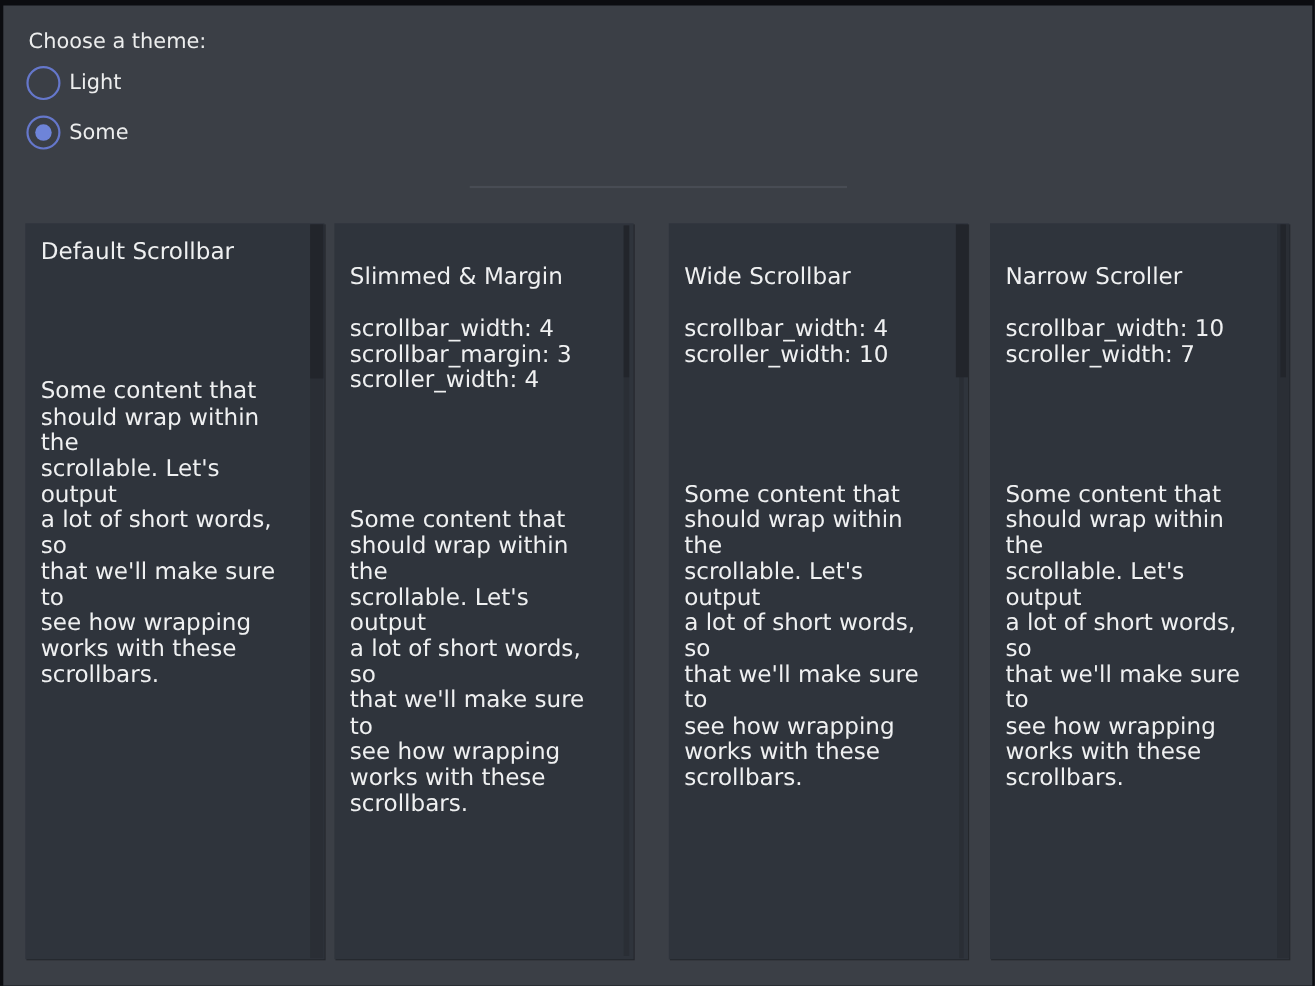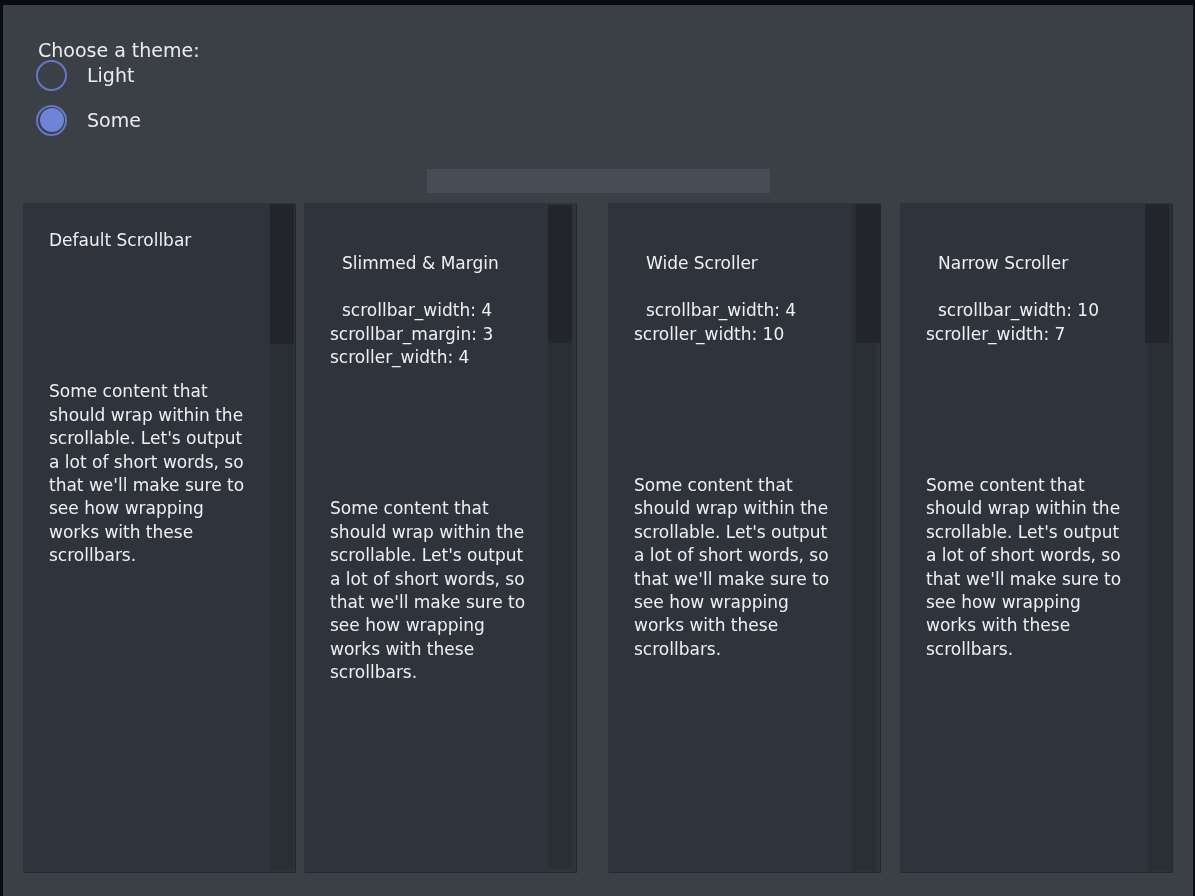--- a/index.html
+++ b/index.html
@@ -1,15 +1,15 @@
 <!DOCTYPE html>
 <html><head>
 <meta charset="utf-8">
 <style>
-  * { margin: 0; padding: 12px; box-sizing: border-box; }
+  * { margin: 0; padding: 0; box-sizing: border-box; }
   html, body {
     width: 1195px; height: 896px;
     background: #0b0c10;
     font-family: "DejaVu Sans", "Liberation Sans", sans-serif;
     overflow: hidden;
   }
   .page {
     position: absolute;
     top: 5px; left: 3px; right: 2px; bottom: 0;
     background: #3b3f46;
@@ -57,21 +57,21 @@
     box-shadow: 1px 1px 0 rgba(18, 20, 24, 0.55);
     padding: 14px 30px 14px 14px;
     overflow: hidden;
   }
   .panel.p1 { left: 20px;  }
   .panel.p2 { left: 301px; }
   .panel.p3 { left: 605px; }
   .panel.p4 { left: 897px; }
 
   .panel-header, .panel-content {
-    font-size: 17px; line-height: 23.4px;
+    font-size: 21px; line-height: 23.4px;
     white-space: pre-line;
     color: #eff0f1;
   }
   .panel-content { margin-top: 104px; }
 
   
   .sb-track {
     position: absolute;
     background: #2a2e35;
   }
@@ -143,21 +143,21 @@
 that we'll make sure to
 see how wrapping
 works with these
 scrollbars.</div>
     <div class="sb-track"></div>
     <div class="sb-thumb"></div>
   </div>
 
   <div class="panel p3">
     <div class="panel-header">
-      <span>Wide Scroller</span><br>
+      <span>Wide Scrollbar</span><br>
       <span>scrollbar_width: 4
 scroller_width: 10</span>
     </div>
     <div class="panel-content">Some content that
 should wrap within the
 scrollable. Let's output
 a lot of short words, so
 that we'll make sure to
 see how wrapping
 works with these

